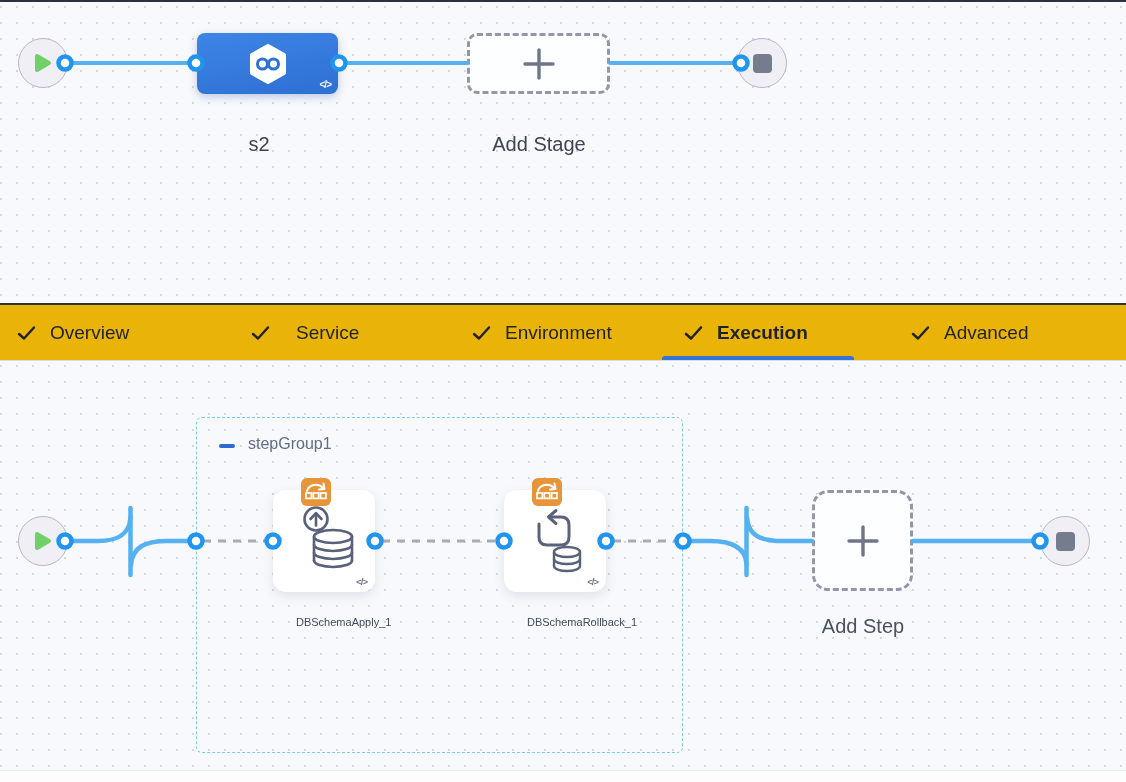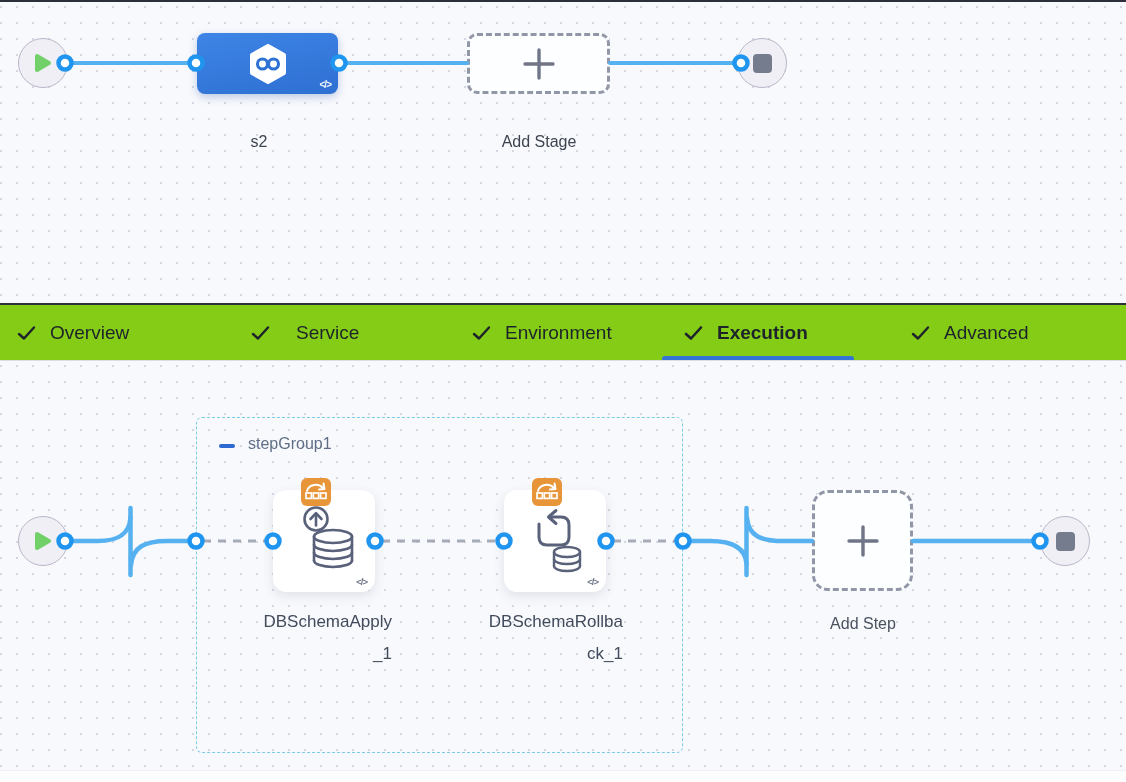--- a/index.html
+++ b/index.html
@@ -37,30 +37,30 @@
     color:rgba(255,255,255,.95); letter-spacing:-1px;
   }
   .dashed-node{
     position:absolute; border:3px dashed #9297a8; background:#fdfeff; z-index:2;
     display:flex; align-items:center; justify-content:center;
   }
   .add-stage{ left:467px; top:31px; width:143px; height:61px; border-radius:10px; }
   .add-step{ left:812px; top:129px; width:101px; height:101px; border-radius:16px; }
 
   .node-label{
-    position:absolute; text-align:center; color:#3d4450; font-size:16px; z-index:1;
+    position:absolute; text-align:center; color:#3d4450; font-size:20px; z-index:1;
   }
   .step-label{
-    position:absolute; width:136px; text-align:right; color:#414b5c; font-size:17px;
-    line-height:32px; word-break:break-all; z-index:1;
+    position:absolute; width:136px; text-align:left; color:#414b5c; font-size:11px;
+    line-height:32px; word-break:break-all; z-index:1;margin-left:40px;
   }
 
   
   .tabbar{
-    position:relative; width:1126px; height:58px; background:#84cc16;
+    position:relative; width:1126px; height:58px; background:#eab308;
     border-top:2px solid #2b303a; border-bottom:1px solid #dcdde3;
   }
   .tab{
     position:absolute; top:0; height:55px; display:flex; align-items:center; gap:14px;
     color:#1e232b; font-size:19px; cursor:pointer;
   }
   .tab .tab-text{ font-weight:500; }
   .tab.active .tab-text{ font-weight:700; }
   .tab-underline{
     position:absolute; left:662px; bottom:0; width:192px; height:4px;

